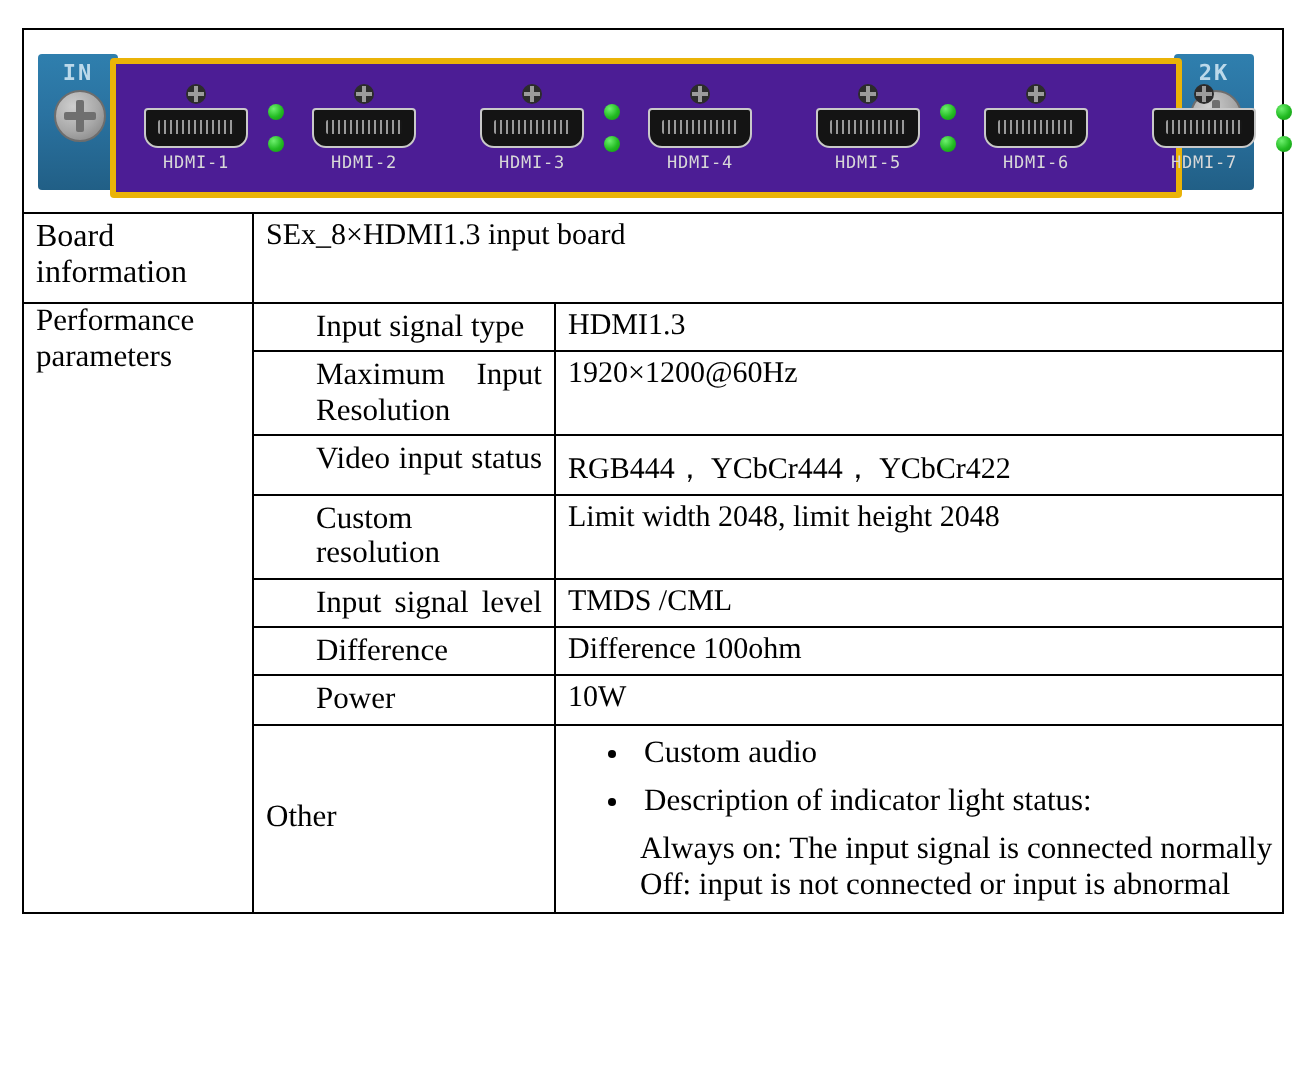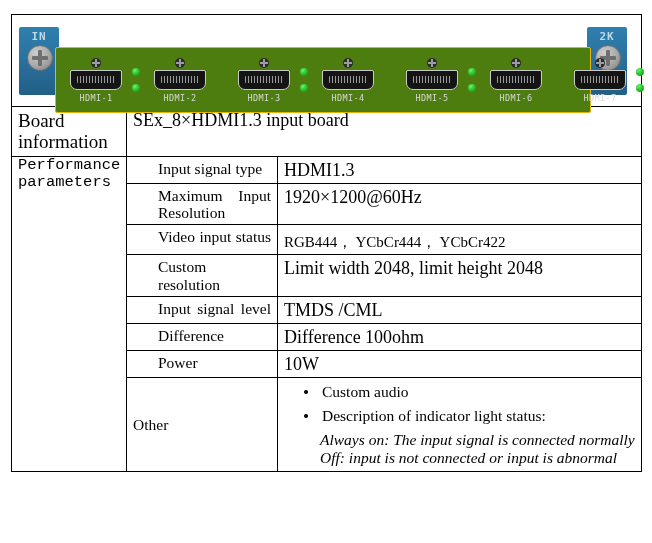--- a/index.html
+++ b/index.html
@@ -34,21 +34,21 @@
     border: 1px solid #000000;
     padding: 0;
     vertical-align: top;
   }
   .c1 { width: 115px; }
   .c2 { width: 151px; }
   .c3 { width: 364px; }
 
   .cell-pad {
     padding: 3px 5px 3px 6px;
-    font-size: 19px;
+    font-size: 16px;
     line-height: 1.12;
   }
 
   
   .lbl {
     padding: 3px 6px 3px 6px;
     font-size: 15.5px;
     line-height: 1.12;
     text-align: justify;
     text-align-last: justify;
@@ -60,34 +60,33 @@
     text-align-last: left;
   }
   .lbl-mid {
     padding: 3px 6px;
     font-size: 15.5px;
     line-height: 1.12;
   }
 
   .val {
     padding: 3px 5px 3px 6px;
-    font-size: 18px;
+    font-size: 15px;
     line-height: 1.12;
   }
   .val.spaced {
     font-size: 15px;
     padding-top: 9px;
   }
 
   .rowlabel {
     padding: 0 6px;
     font-size: 15.5px;
     line-height: 1.15;
     vertical-align: middle;
-    font-family: Liberation Mono, monospace;
   }
 
   
   .bullets {
     padding: 5px 4px 4px 4px;
     font-size: 15.5px;
     line-height: 1.16;
   }
   .bullet-row {
     position: relative;
@@ -97,21 +96,21 @@
   .bullet-row:last-child { margin-bottom: 0; }
   .bullet-dot {
     position: absolute;
     left: 22px;
     top: 7px;
     width: 4px;
     height: 4px;
     background: #000;
     border-radius: 50%;
   }
-  .sub-wrap { text-indent: 38px; font-style: italic; }
+  .sub-wrap { text-indent: 38px; }
 
   
   .board-cell { padding: 0; }
   .board-wrap {
     position: relative;
     width: 628px;
     height: 91px;
     background: #ffffff;
   }
   .board {
@@ -167,24 +166,24 @@
   .screw::after {
     top: 50%; left: 4px;
     width: 16px; height: 4px;
     margin-top: -2px;
   }
 
   .panel {
     position: absolute;
     left: 36px;
     right: 36px;
-    top: 20px;
+    top: 2px;
     height: 64px;
-    background: #4d7c0f;
-    border: 1px solid #eab308;
+    background: #4c1d95;
+    border: 3px solid #eab308;
     border-radius: 2px;
   }
 
   .ports {
     position: absolute;
     left: 0; top: 0; right: 0; bottom: 0;
   }
   .port {
     position: absolute;
     top: 22px;

